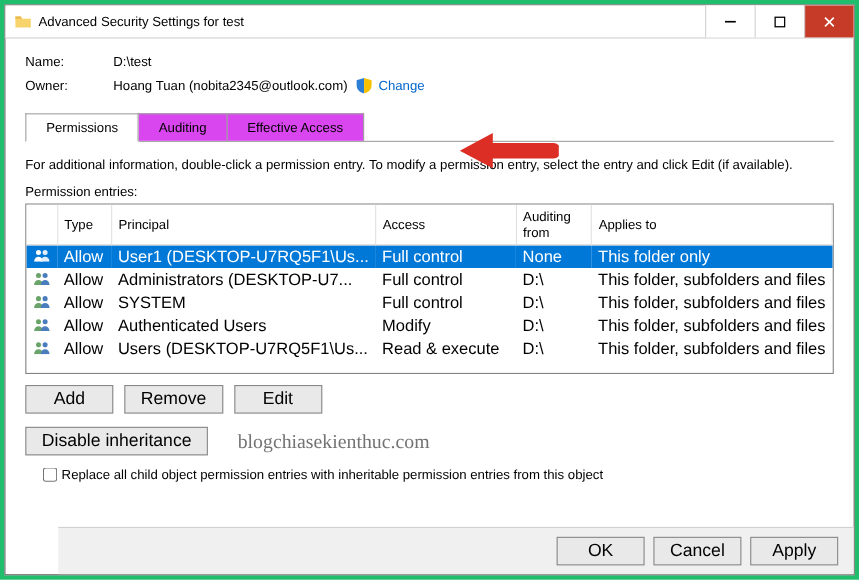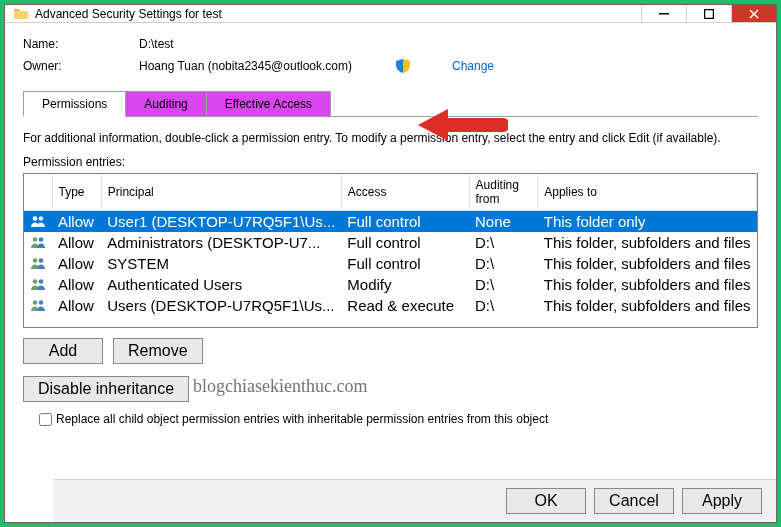--- a/index.html
+++ b/index.html
@@ -13,21 +13,21 @@
     padding: 4px;
   }
   .window {
     background: #fff;
     height: 100%;
     display: flex;
     flex-direction: column;
     border: 1px solid #666;
   }
   .titlebar {
-    height: 18px;
+    height: 30px;
     background: #fff;
     display: flex;
     align-items: center;
     padding-left: 8px;
     border-bottom: 1px solid #d0d0d0;
   }
   .titlebar .folder-icon {
     width: 16px; height: 16px; margin-right: 6px;
   }
   .titlebar .title-text { flex: 1; color: #000; }
@@ -42,21 +42,21 @@
     cursor: pointer;
   }
   .win-btn.close { background: #c63b28; color: #fff; }
   .win-btn svg { width: 10px; height: 10px; }
   .content {
     padding: 14px 18px 10px 18px;
     flex: 1;
     display: flex;
     flex-direction: column;
   }
-  .info-row { display: flex; margin-bottom: 8px; align-items: flex-end; gap: 36px; }
+  .info-row { display: flex; margin-bottom: 8px; align-items: flex-end; }
   .info-label { width: 80px; }
   .change-link { color: #0066cc; margin-left: 6px; cursor: pointer; }
   .shield-icon { width: 14px; height: 14px; vertical-align: middle; margin-left: 8px; }
   .tabs {
     display: flex;
     border-bottom: 1px solid #a0a0a0;
     margin-top: 10px;
   }
   .tab {
     padding: 5px 18px;
@@ -108,21 +108,21 @@
   .btn {
     min-width: 80px;
     padding: 3px 14px;
     border: 1px solid #888;
     background: #e9e9e9;
     cursor: pointer;
     text-align: center;
     font-family: inherit;
     font-size: 16px;
   }
-  .disable-row { display: flex; align-items: flex-start; gap: 4px; margin-bottom: 10px; }
+  .disable-row { display: flex; align-items: center; gap: 27px; margin-bottom: 10px; }
   .watermark { font-size: 18px; color: #737373; font-family: Georgia, serif; }
   .checkbox-row { display: flex; align-items: flex-end; gap: 4px; margin-bottom: 8px; margin-left: 16px; }
   .checkbox-row input { margin: 0; }
   .dialog-btns {
     display: flex;
     justify-content: flex-end;
     gap: 8px;
     padding: 8px 14px;
     border-top: 1px solid #d0d0d0;
     background: #f0f0f0;
@@ -276,20 +276,21 @@
               <td>D:\</td>
               <td>This folder, subfolders and files</td>
             </tr>
           </tbody>
       </table>
     </div>
 
     <div class="btn-row">
       <button class="btn">Add</button>
       <button class="btn">Remove</button>
+      <button class="btn">Edit</button>
     </div>
 
     <div class="disable-row">
       <button class="btn">Disable inheritance</button>
       <span class="watermark">blogchiasekienthuc.com</span>
     </div>
 
     <label class="checkbox-row">
       <input type="checkbox" style="">
       <span>Replace all child object permission entries with inheritable permission entries from this object</span>

